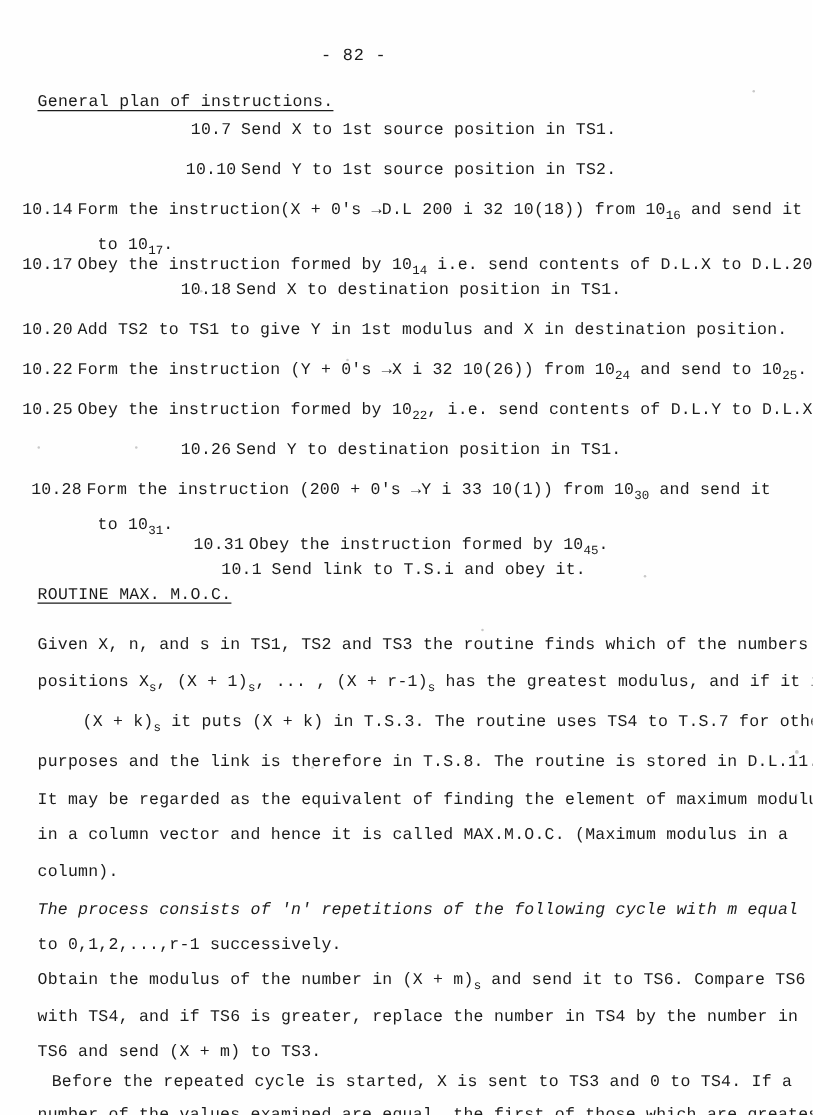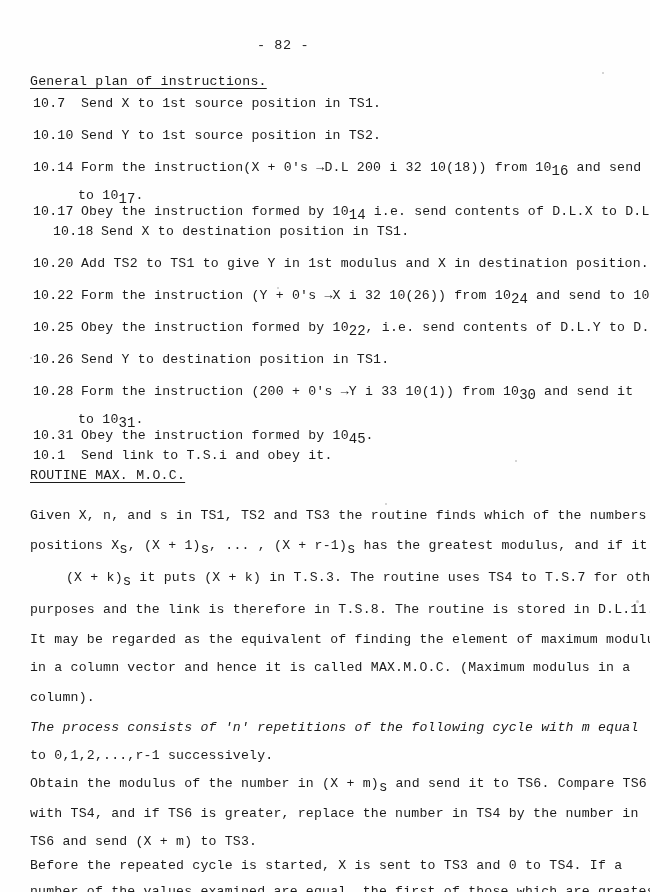--- a/index.html
+++ b/index.html
@@ -47,25 +47,26 @@
     letter-spacing: .25px;
     text-decoration: underline;
     text-underline-offset: 3px;
     white-space: nowrap;
   }
   #heading-general { top: 74px; }
   #heading-routine { top: 468px; }
 
   .instruction {
     position: absolute;
-    left: 33px;
+    left: 14px;
     width: 610px;
     font-size: 13.2px;
     letter-spacing: .2px;
     white-space: nowrap;
+    text-align: center;
   }
   .instruction .num {
     display: inline-block;
     width: 48px;
   }
   .instruction .txt {
     display: inline;
   }
   .cont {
     position: absolute;
@@ -78,21 +79,21 @@
   .para {
     position: absolute;
     left: 30px;
     width: 615px;
     font-size: 13.2px;
     letter-spacing: .2px;
     white-space: nowrap;
   }
 
   sub {
-    font-size: 14px;
+    font-size: 10px;
     vertical-align: -4px;
     letter-spacing: 0;
   }
 </style>
 </head>
 <body>
 
 <div class="page">
 
   <div class="page-number">- 82 -</div>
@@ -100,21 +101,21 @@
   <div class="section-heading" id="heading-general">General plan of instructions.</div>
 
   <div class="section-heading" id="heading-routine">ROUTINE MAX. M.O.C.</div>
 
   <div id="instruction-list">
       <div class="instruction" style="top: 96px;"><span class="num">10.7</span><span class="txt">Send X to 1st source position in TS1.</span></div>
       <div class="instruction" style="top: 128px;"><span class="num">10.10</span><span class="txt">Send Y to 1st source position in TS2.</span></div>
       <div class="instruction" style="top: 160px;"><span class="num">10.14</span><span class="txt">Form the instruction(X + 0's →D.L 200 i 32 10(18)) from 10<sub>16</sub> and send it</span></div>
       <div class="cont" style="top: 188px;">to 10<sub>17</sub>.</div>
       <div class="instruction" style="top: 204px;"><span class="num">10.17</span><span class="txt">Obey the instruction formed by 10<sub>14</sub> i.e. send contents of D.L.X to D.L.200.</span></div>
-      <div class="instruction" style="top: 224px; margin-left: 20px;"><span class="num">10.18</span><span class="txt">Send X to destination position in TS1.</span></div>
+      <div class="instruction" style="top: 224px;"><span class="num">10.18</span><span class="txt">Send X to destination position in TS1.</span></div>
       <div class="instruction" style="top: 256px;"><span class="num">10.20</span><span class="txt">Add TS2 to TS1 to give Y in 1st modulus and X in destination position.</span></div>
       <div class="instruction" style="top: 288px;"><span class="num">10.22</span><span class="txt">Form the instruction (Y + 0's →X i 32 10(26)) from 10<sub>24</sub> and send to 10<sub>25</sub>.</span></div>
       <div class="instruction" style="top: 320px;"><span class="num">10.25</span><span class="txt">Obey the instruction formed by 10<sub>22</sub>, i.e. send contents of D.L.Y to D.L.X.</span></div>
       <div class="instruction" style="top: 352px;"><span class="num">10.26</span><span class="txt">Send Y to destination position in TS1.</span></div>
       <div class="instruction" style="top: 384px;"><span class="num">10.28</span><span class="txt">Form the instruction (200 + 0's →Y i 33 10(1)) from 10<sub>30</sub> and send it</span></div>
       <div class="cont" style="top: 412px;">to 10<sub>31</sub>.</div>
       <div class="instruction" style="top: 428px;"><span class="num">10.31</span><span class="txt">Obey the instruction formed by 10<sub>45</sub>.</span></div>
       <div class="instruction" style="top: 448px;"><span class="num">10.1</span><span class="txt">Send link to T.S.i and obey it.</span></div>
     </div>
 
@@ -124,21 +125,21 @@
       <div class="para" style="top: 570px; margin-left: 36px;">(X + k)<sub>s</sub> it puts (X + k) in T.S.3.  The routine uses TS4 to T.S.7 for other</div>
       <div class="para" style="top: 602px;">purposes and the link is therefore in T.S.8.  The routine is stored in D.L.11.</div>
       <div class="para" style="top: 632px;">It may be regarded as the equivalent of finding the element of maximum modulus</div>
       <div class="para" style="top: 660px;">in a column vector and hence it is called MAX.M.O.C. (Maximum modulus in a</div>
       <div class="para" style="top: 690px;">column).</div>
       <div class="para" style="top: 720px; font-style: italic;">The process consists of 'n' repetitions of the following cycle with m equal</div>
       <div class="para" style="top: 748px;">to 0,1,2,...,r-1 successively.</div>
       <div class="para" style="top: 776px;">Obtain the modulus of the number in (X + m)<sub>s</sub> and send it to TS6.  Compare TS6</div>
       <div class="para" style="top: 806px;">with TS4, and if TS6 is greater, replace the number in TS4 by the number in</div>
       <div class="para" style="top: 834px;">TS6 and send (X + m) to TS3.</div>
-      <div class="para" style="top: 858px;">Before the repeated cycle is started, X is sent to TS3 and 0 to TS4.  If a</div>
+      <div class="para" style="top: 858px; text-align: center;">Before the repeated cycle is started, X is sent to TS3 and 0 to TS4.  If a</div>
       <div class="para" style="top: 884px;">number of the values examined are equal, the first of those which are greatest,</div>
     </div>
 
   <span class="speck" style="left:602px; top:72px; width:2px; height:2px;"></span>
   <span class="speck" style="left:636px; top:600px; width:3px; height:3px;"></span>
   <span class="speck" style="left:636px; top:635px; width:2px; height:2px;"></span>
   <span class="speck" style="left:30px; top:357px; width:2px; height:2px;"></span>
   <span class="speck" style="left:108px; top:357px; width:2px; height:2px;"></span>
   <span class="speck" style="left:160px; top:232px; width:2px; height:2px;"></span>
   <span class="speck" style="left:277px; top:287px; width:2px; height:2px;"></span>

